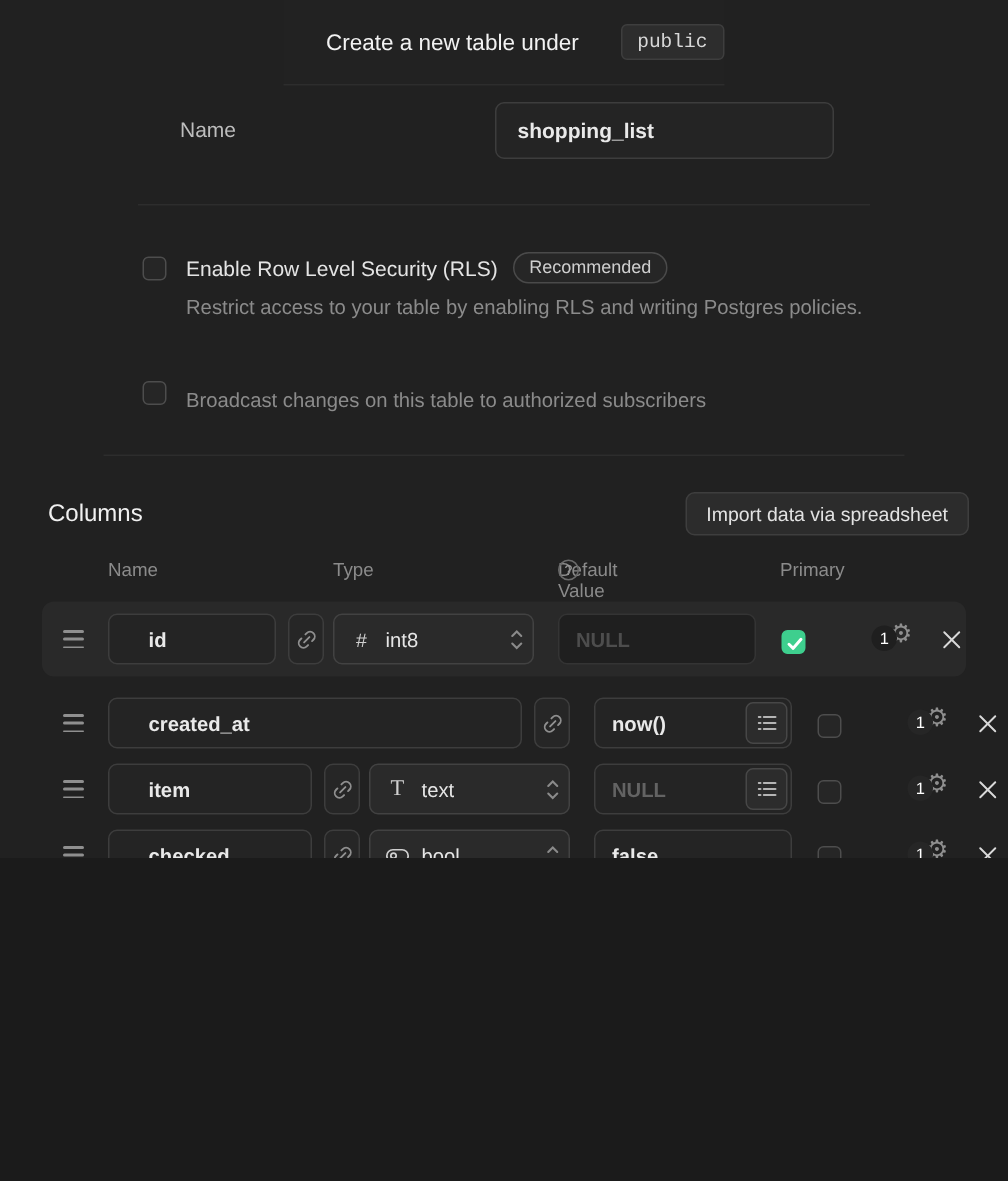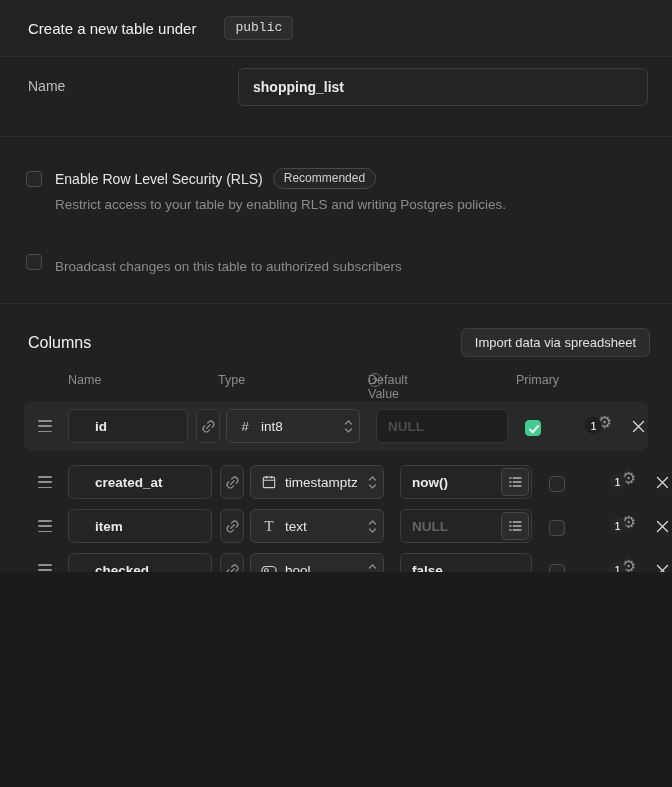--- a/index.html
+++ b/index.html
@@ -4,21 +4,21 @@
 <style>
   * { margin:0; padding:0; box-sizing:border-box; }
   html,body { width:672px; height:787px; }
   body {
     font-family:"Liberation Sans", sans-serif;
     background:#1b1b1b;
     color:#ededed;
     font-size:14px;
     -webkit-font-smoothing:antialiased;
   }
-  .panel { width:672px; height:572px; background:#212121; display:flex; flex-direction:column; overflow:hidden; }
+  .panel { width:672px; height:572px; background:#212121; display:flex; flex-direction:column; overflow:hidden;align-items:center; }
 
   
   .hdr { height:57px; flex:0 0 auto; display:flex; align-items:center; padding-left:28px; border-bottom:1px solid #2d2d2d; background:#222222; }
   .hdr-title { font-size:15px; color:#f2f2f2; }
   .schema-chip { margin-left:28px; font-family:Liberation Mono, monospace; font-size:13px; color:#d8d8d8; background:#2d2d2d; border:1px solid #3e3e3e; border-radius:4px; padding:3px 10px 4px; }
 
   
   .form-sec { padding:11px 24px 30px 28px; border-bottom:1px solid #2d2d2d; }
   .form-row { display:flex; align-items:flex-start; }
   .form-row + .form-row { margin-top:40px; }
@@ -199,35 +199,20 @@
             <i></i>
           </span>
         <input class="text-input cell-name" type="text" value="created_at" style="">
         <button class="link-btn">
           <svg width="15" height="15" viewBox="0 0 24 24" fill="none" stroke="currentColor" stroke-width="2" stroke-linecap="round" transform="rotate(-45)">
               <path d="M15 7h2a5 5 0 0 1 0 10h-2"></path>
               <path d="M9 17H7A5 5 0 0 1 7 7h2"></path>
               <line x1="8" y1="12" x2="16" y2="12"></line>
             </svg>
         </button>
-        <div class="type-select">
-          <span class="type-icon">
-            <svg width="14" height="14" viewBox="0 0 16 16" fill="none" stroke="#cfcfcf" stroke-width="1.3">
-                <rect x="1.5" y="2.5" width="13" height="12" rx="1.5"></rect>
-                <line x1="1.5" y1="6" x2="14.5" y2="6"></line>
-                <line x1="5" y1="1" x2="5" y2="4"></line>
-                <line x1="11" y1="1" x2="11" y2="4"></line>
-              </svg>
-          </span>
-          <span class="type-label">timestamptz</span>
-          <svg class="chev" width="9" height="15" viewBox="0 0 9 15" fill="none" stroke="currentColor" stroke-width="1.4" stroke-linecap="round">
-              <polyline points="1.5,5 4.5,2 7.5,5"></polyline>
-              <polyline points="1.5,10 4.5,13 7.5,10"></polyline>
-            </svg>
-        </div>
         <div class="default-wrap">
           <input class="text-input cell-default" type="text" value="now()" style="">
           <button class="picker-btn">
             <svg width="13" height="12" viewBox="0 0 13 12" stroke="#b5b5b5" stroke-width="1.3" stroke-linecap="round">
                 <line x1="0.8" y1="2" x2="2" y2="2"></line>
                 <line x1="4.2" y1="2" x2="12" y2="2"></line>
                 <line x1="0.8" y1="6" x2="2" y2="6"></line>
                 <line x1="4.2" y1="6" x2="12" y2="6"></line>
                 <line x1="0.8" y1="10" x2="2" y2="10"></line>
                 <line x1="4.2" y1="10" x2="12" y2="10"></line>

